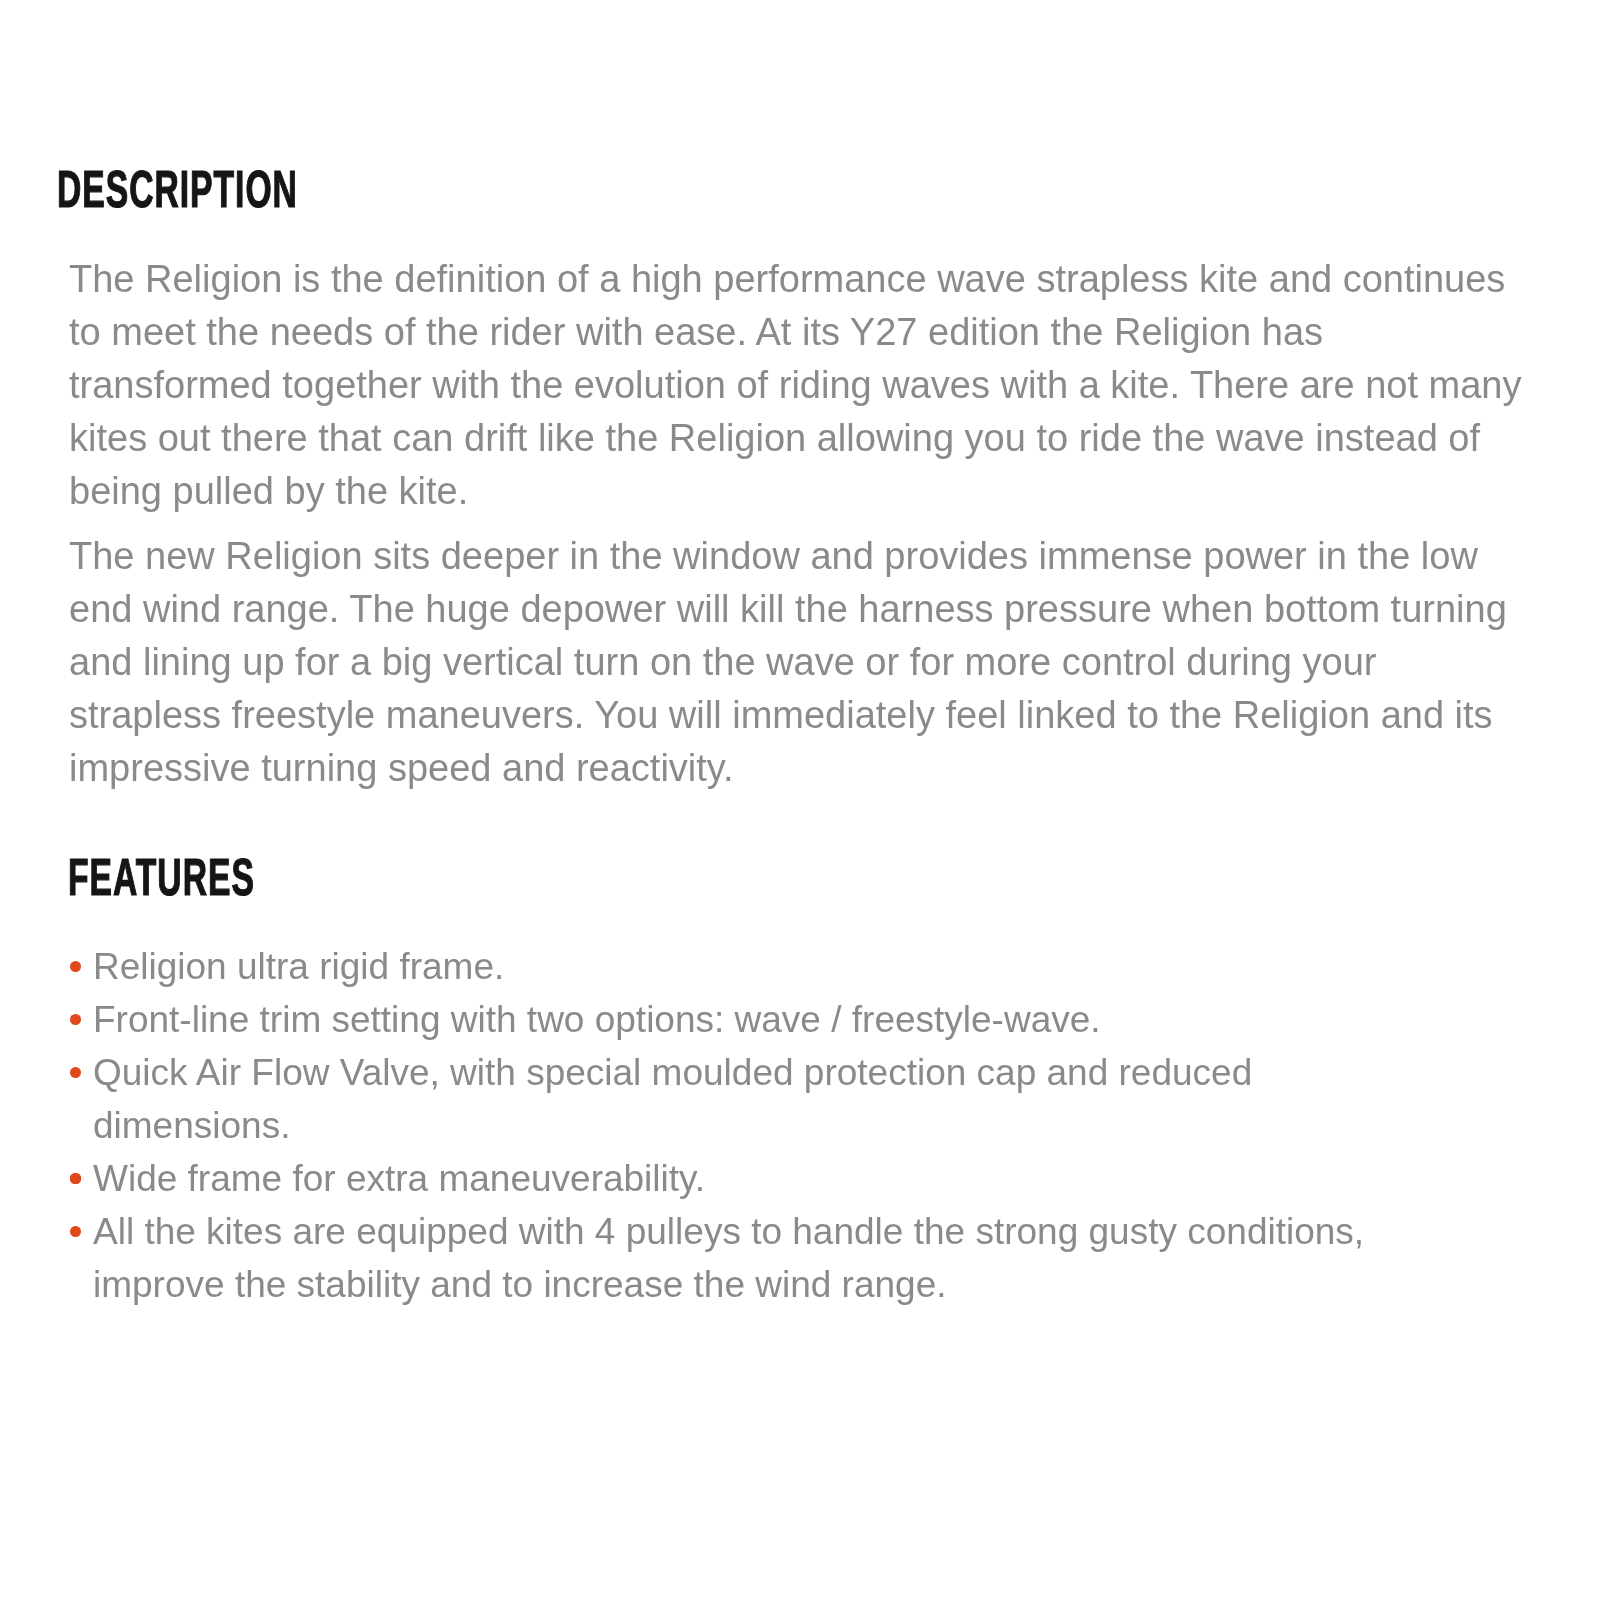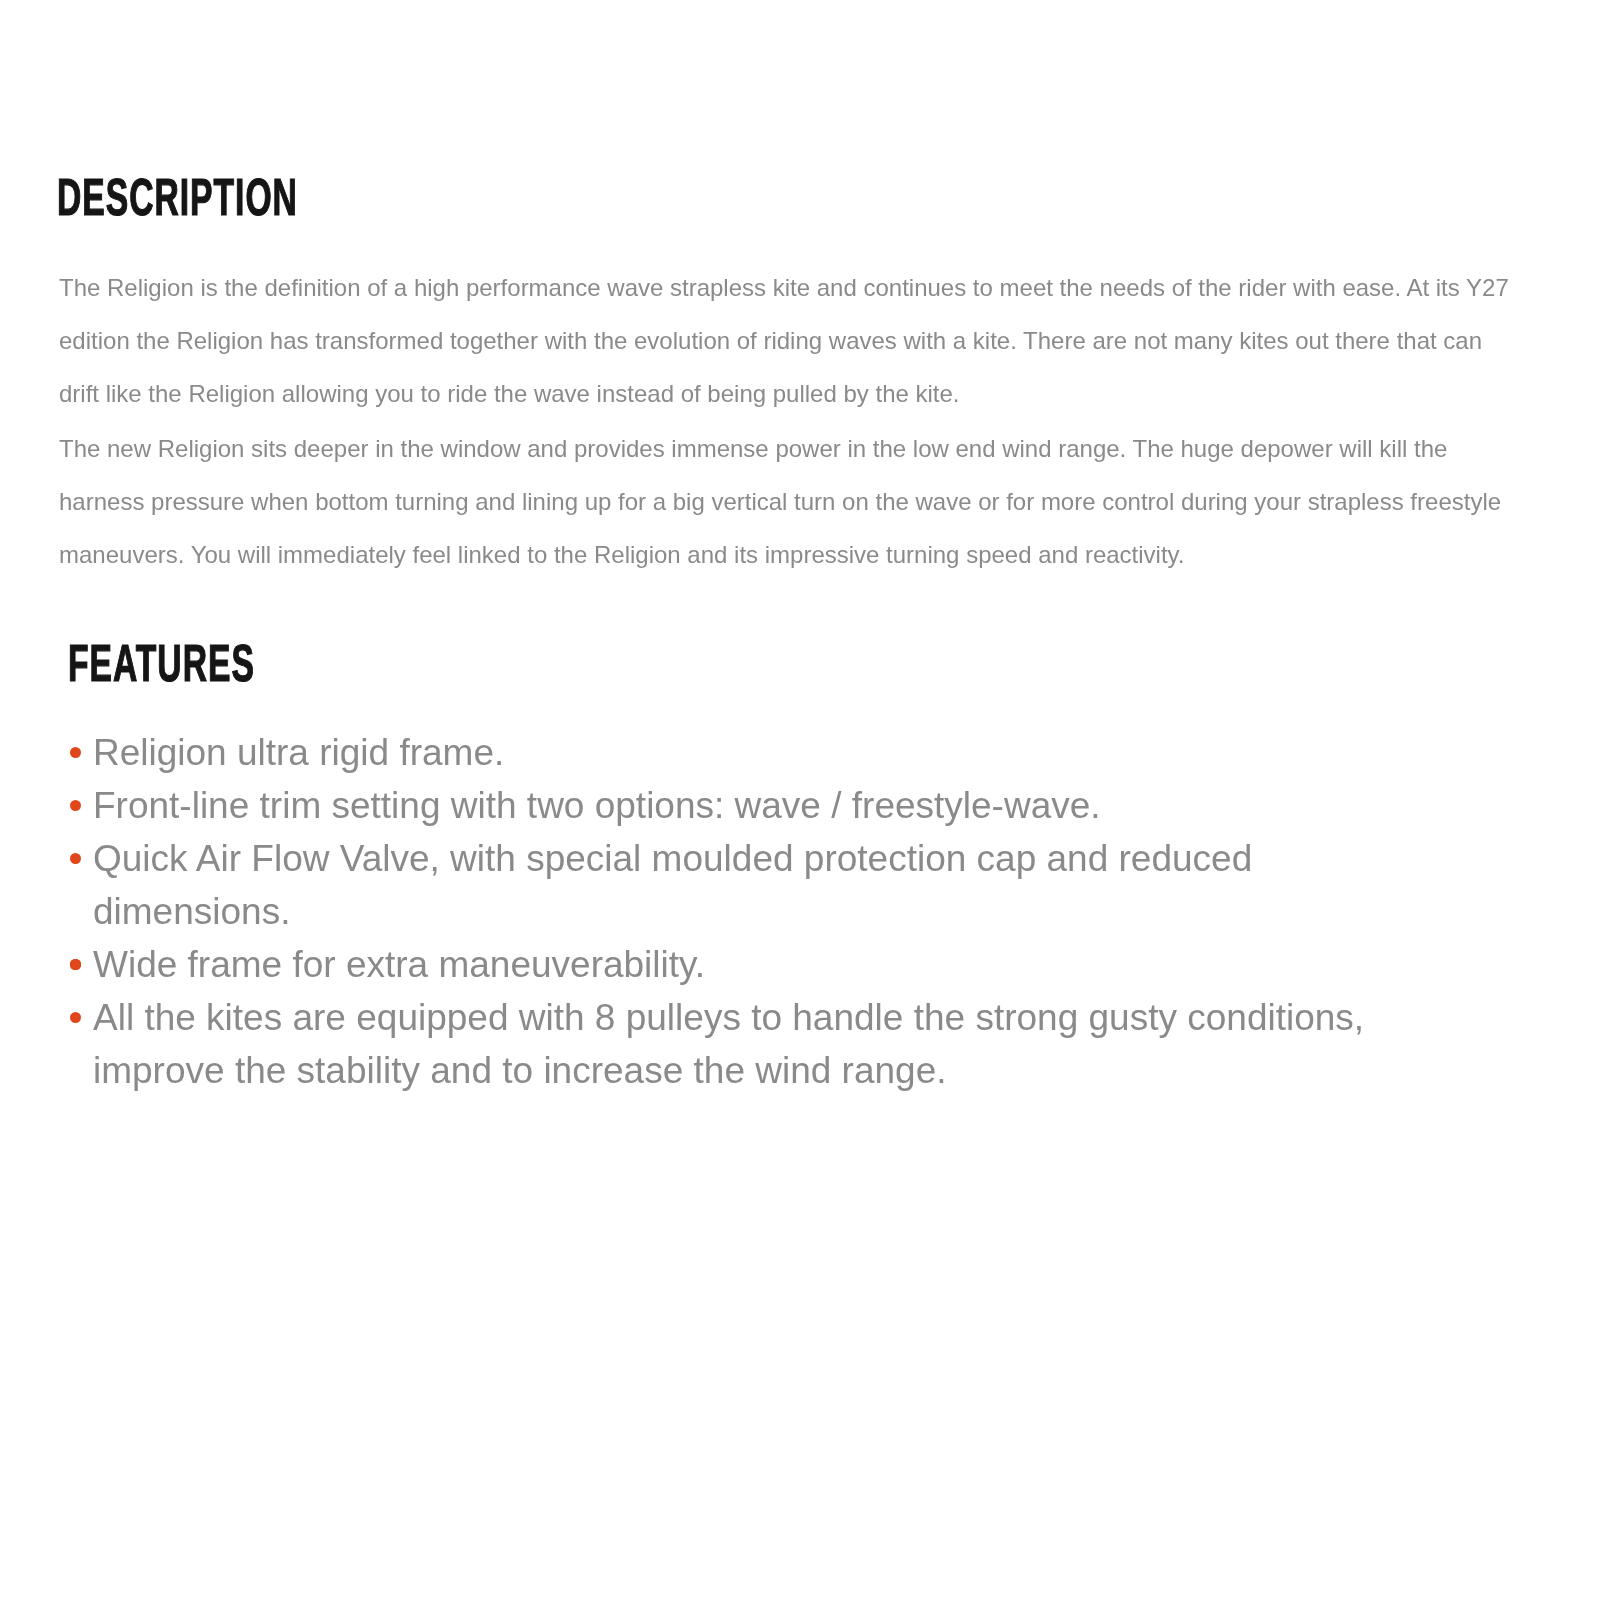--- a/index.html
+++ b/index.html
@@ -11,42 +11,42 @@
     width: 1600px;
     height: 1600px;
     position: relative;
     overflow: hidden;
     font-family: "Liberation Sans", "DejaVu Sans", sans-serif;
     -webkit-font-smoothing: antialiased;
   }
   .content {
     position: absolute;
     left: 57px;
-    top: 172px;
+    top: 164px;
     width: 1470px;
   }
   .section-heading {
     margin: 0;
     font-size: 51px;
     line-height: 52px;
     font-weight: bold;
     letter-spacing: 1.5px;
     color: var(--heading-text, #151515);
     transform: scaleX(0.66);
     transform-origin: left center;
     white-space: nowrap;
     -webkit-text-stroke: 1.2px currentColor;
   }
   .description-heading {
     margin-bottom: 37px;
   }
   .body-paragraph {
-    margin: 2px;
+    margin: 12px;
     width: 1458px;
-    font-size: 24px;
+    font-size: 38px;
     line-height: 53px;
     color: var(--body-text, #8a8a8a);
   }
   .features-heading {
     margin-top: 57px;
     margin-left: 11px;
     margin-bottom: 0;
   }
   .features-list {
     list-style: none;
@@ -102,17 +102,17 @@
     </li>
     <li class="feature-item">
       <span class="bullet-dot"></span>
     </li>
     <li class="feature-item">
       <span class="bullet-dot"></span>
       <span>Wide frame for extra maneuverability.</span>
     </li>
     <li class="feature-item">
       <span class="bullet-dot"></span>
-      <span>All the kites are equipped with 8 pulleys to handle the strong gusty conditions, improve the stability and to increase the wind range.</span>
+      <span>All the kites are equipped with 4 pulleys to handle the strong gusty conditions, improve the stability and to increase the wind range.</span>
     </li>
   </ul>
 
 </main>
 
 </body></html>

